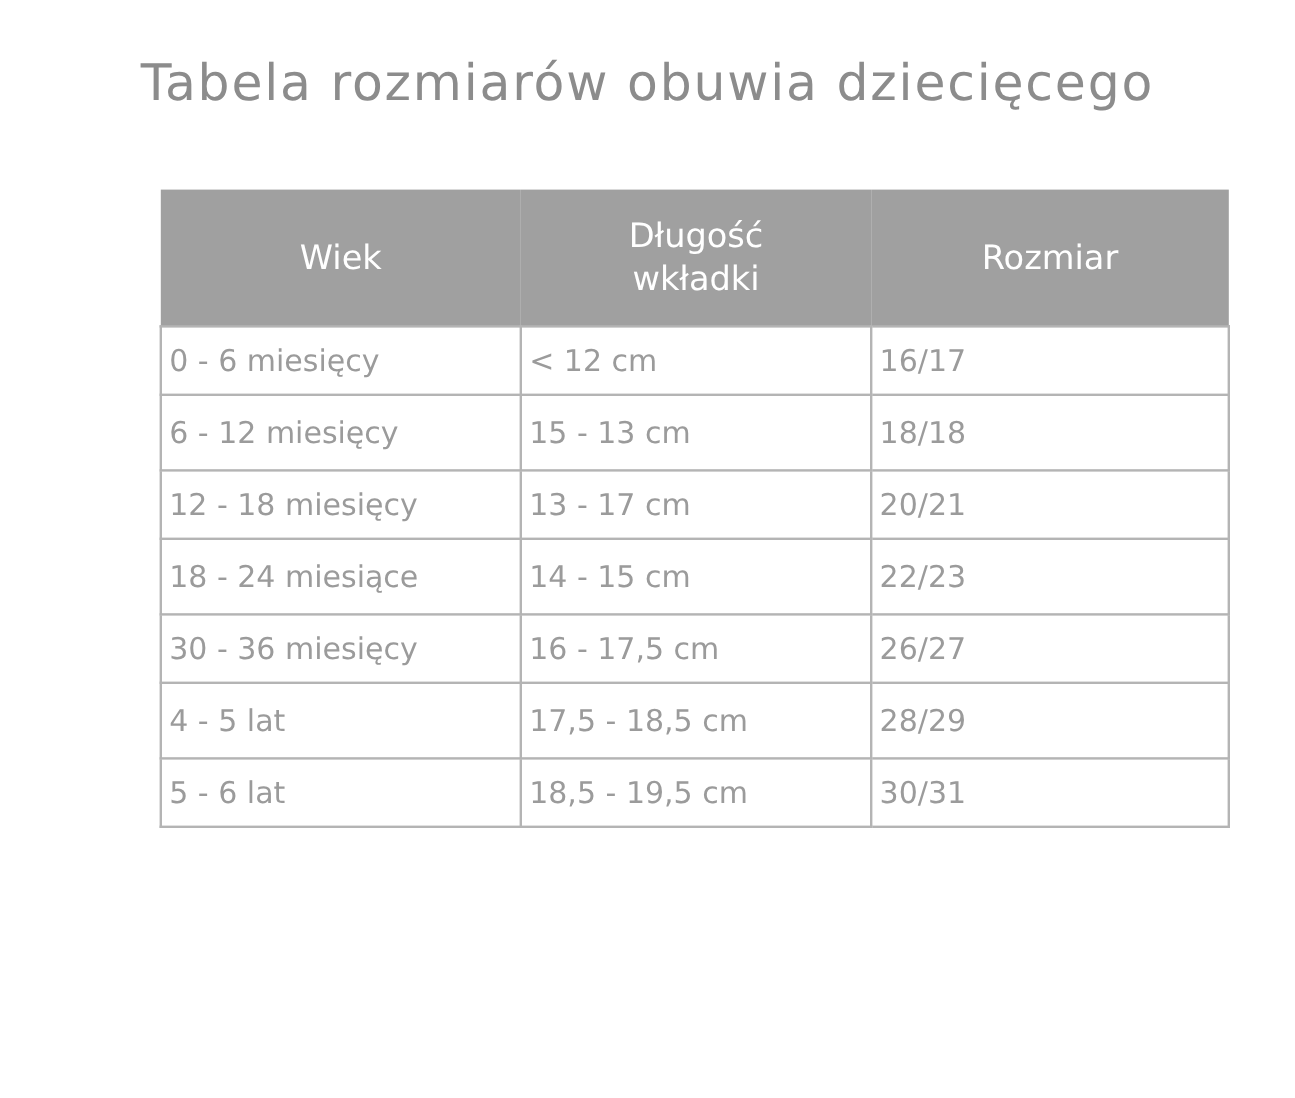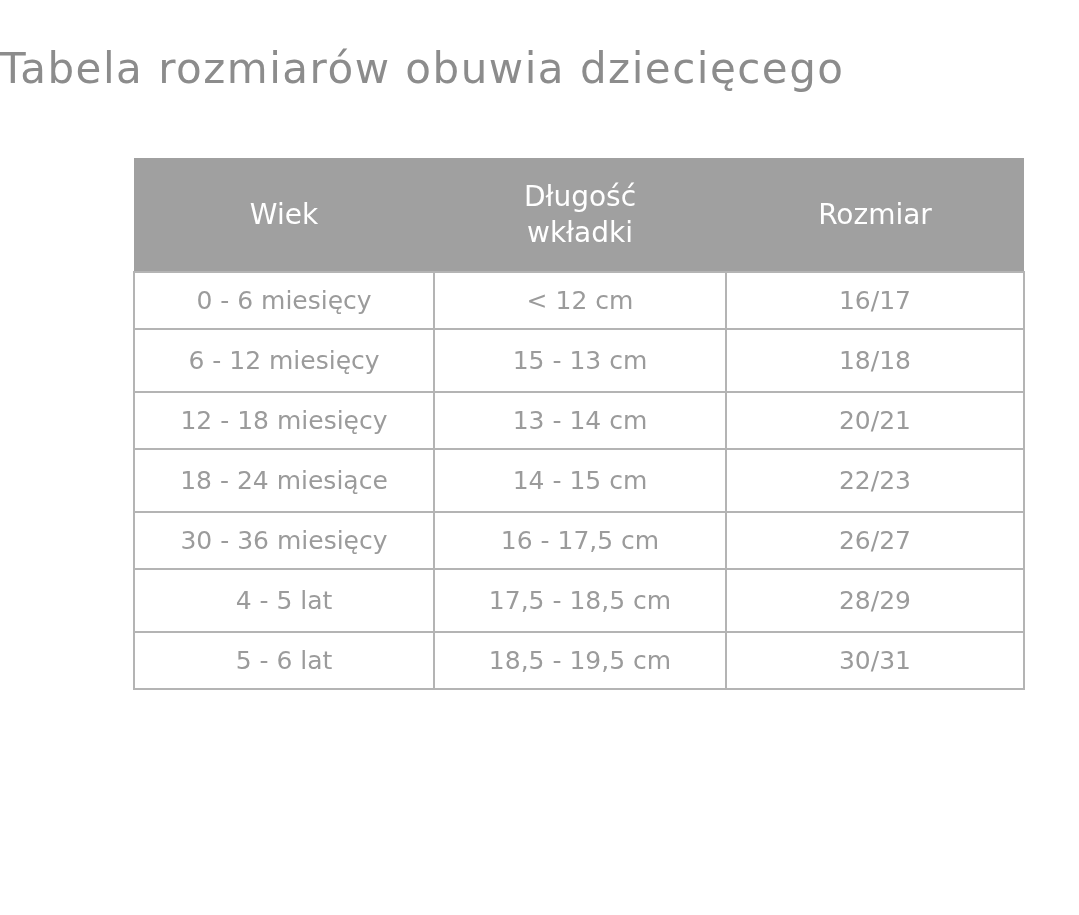--- a/index.html
+++ b/index.html
@@ -20,21 +20,21 @@
     width: 1079px;
     height: 915px;
     box-sizing: border-box;
   }
 
   .title {
     position: absolute;
     top: 44px;
     left: 0;
     width: 1079px;
-    text-align: left;
+    text-align: center;
     font-family: "DejaVu Sans", sans-serif;
     font-size: 42px;
     font-weight: 400;
     letter-spacing: 1.5px;
     color: #8c8c8c;
     white-space: nowrap;
   }
 
   .table-wrap {
     position: absolute;
@@ -65,21 +65,21 @@
     box-sizing: border-box;
     vertical-align: middle;
     text-align: center;
     border: none;
   }
 
   table.size-table tbody td {
     color: #9b9b9b;
     font-size: 25px;
     font-weight: 400;
-    text-align: center;
+    text-align: left;
     vertical-align: middle;
     height: 58px;
     padding: 8px 6px;
     box-sizing: border-box;
     border: 2px solid #b4b4b4;
     background: #ffffff;
   }
 
   
   table.size-table tbody tr:nth-child(odd) td { height: 57px; }
@@ -117,21 +117,21 @@
           <td>&lt; 12 cm</td>
           <td>16/17</td>
         </tr>
         <tr>
           <td>6 - 12 miesięcy</td>
           <td>15 - 13 cm</td>
           <td>18/18</td>
         </tr>
         <tr>
           <td>12 - 18 miesięcy</td>
-          <td>13 - 14 cm</td>
+          <td>13 - 17 cm</td>
           <td>20/21</td>
         </tr>
         <tr>
           <td>18 - 24 miesiące</td>
           <td>14 - 15 cm</td>
           <td>22/23</td>
         </tr>
         <tr>
           <td>30 - 36 miesięcy</td>
           <td>16 - 17,5 cm</td>

